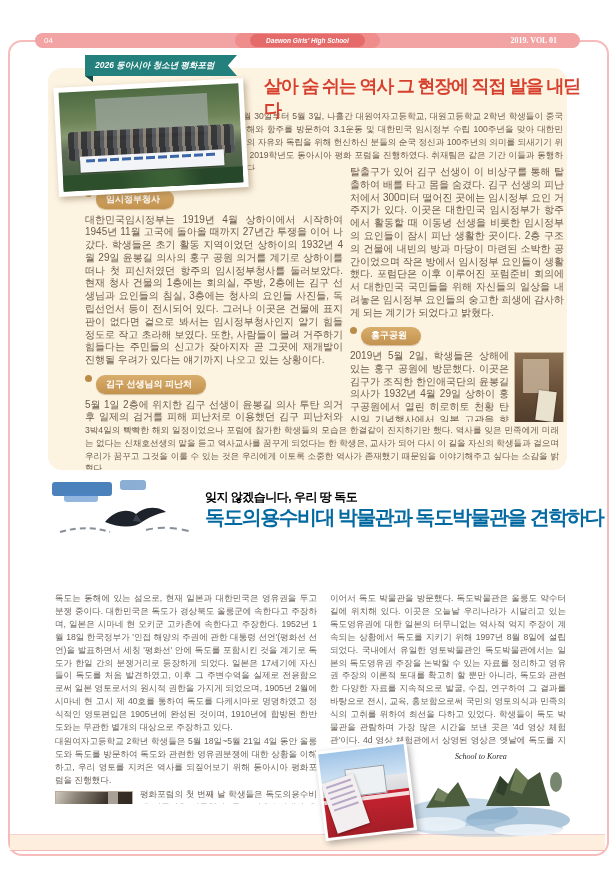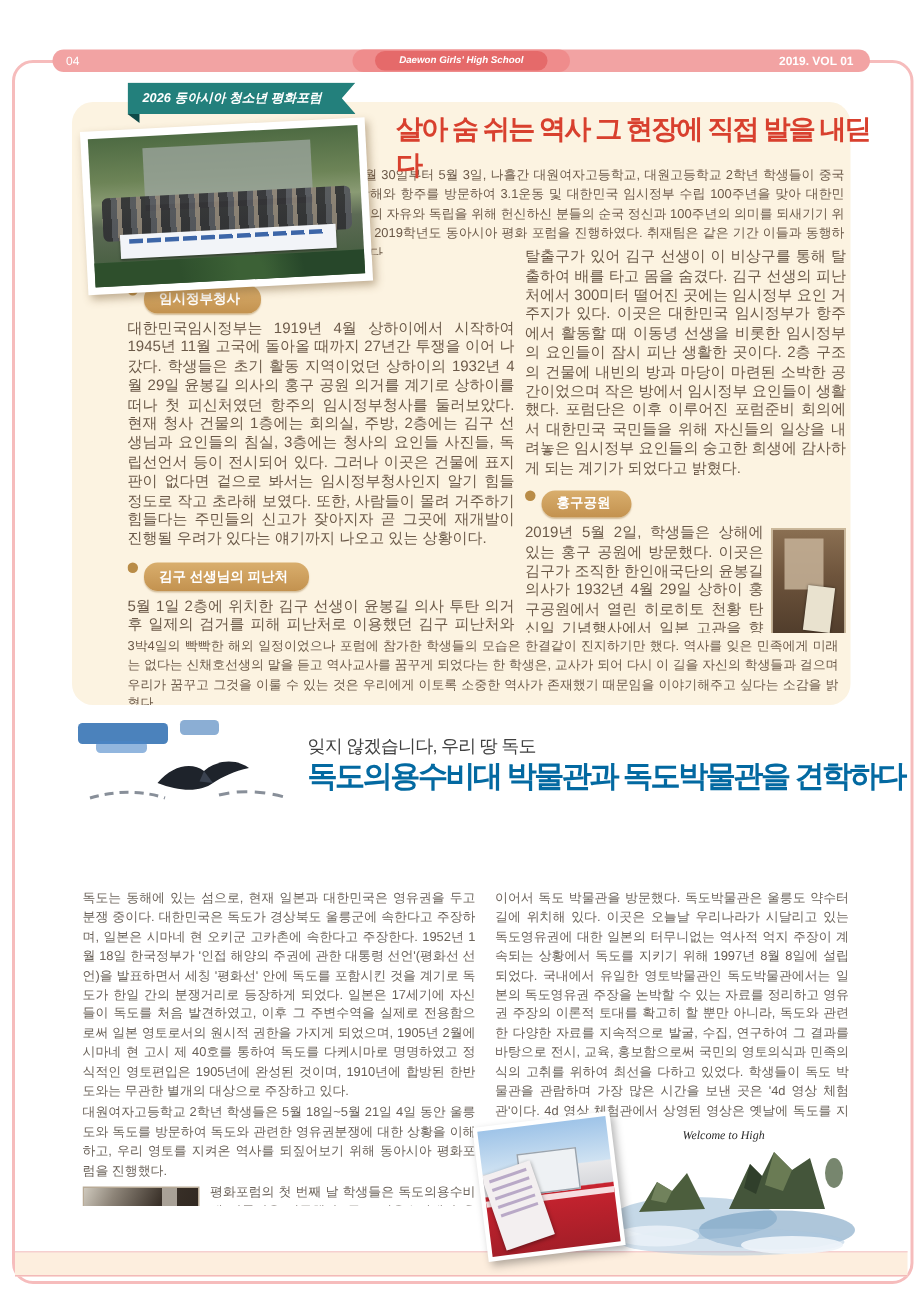--- a/index.html
+++ b/index.html
@@ -11,21 +11,21 @@
   .bottom-band{position:absolute;left:10px;top:834px;width:595px;height:15px;
                background:#fdeede;border-top:1px solid #f6cfcf;border-bottom:1px solid #f3b9b9;}
   
   .masthead{position:absolute;left:35px;top:33px;width:545px;height:15px;background:#f2a3a3;
             border-radius:8px;z-index:30;display:flex;align-items:center;}
   .mh-page{position:absolute;left:9px;top:3px;font-size:8px;font-weight:normal;color:#ffffff;}
   .mh-pill-outer{position:absolute;left:200px;top:0;width:145px;height:15px;background:#ef8c8c;border-radius:8px;}
   .mh-pill{position:absolute;left:215px;top:1px;width:115px;height:13px;background:#e56a6a;border-radius:7px;
            display:flex;align-items:center;justify-content:center;}
   .mh-pill span{font-size:6.5px;font-style:italic;font-weight:bold;color:#ffffff;white-space:nowrap;}
-  .mh-issue{position:absolute;right:11px;top:3px;font-size:8px;font-weight:bold;color:#ffffff;}
+  .mh-issue{position:absolute;right:23px;top:3px;font-size:8px;font-weight:bold;color:#ffffff;font-family:Liberation Serif, serif;}
   
   .panel1{position:absolute;left:48px;top:68px;width:519px;height:402px;background:#fcf3e1;border-radius:14px;}
   .badge{position:absolute;left:85px;top:55px;width:152px;height:21px;background:#23807c;z-index:25;
          clip-path:polygon(0 0,100% 0,94% 50%,100% 100%,0 100%);
          display:flex;align-items:center;box-shadow:2px 2px 3px rgba(0,0,0,.25);}
   .badge span{font-size:8.5px;font-weight:bold;font-style:italic;color:#ffffff;padding-left:10px;white-space:nowrap;}
   .badge-fold{position:absolute;left:85px;top:76px;width:0;height:0;z-index:24;
               border-top:6px solid #0d4a48;border-left:8px solid transparent;}
   .photo1{position:absolute;left:56px;top:83px;width:180px;height:99px;background:#ffffff;
           padding:5px;box-shadow:2px 3px 6px rgba(120,90,50,.45);transform:rotate(-3deg);z-index:20;}
@@ -57,21 +57,21 @@
   .txt{font-size:10px;line-height:12.8px;text-align:justify;color:#6b5948;}
   .colR .lead{margin-bottom:7px;}
   .exhibit-photo{float:right;width:48px;height:78px;margin:2px 0 2px 5px;background:
      linear-gradient(180deg,#8a6f52 0%,#6e543c 40%,#4a3828 100%);border:1px solid #cbb89a;position:relative;}
   .exhibit-paper{position:absolute;left:22px;top:38px;width:18px;height:30px;background:#e9e2cf;
      transform:rotate(7deg);box-shadow:0 0 2px rgba(0,0,0,.5);}
   .exhibit-portrait{position:absolute;left:8px;top:6px;width:26px;height:34px;background:#c7b399;opacity:.85;}
   .closing{position:absolute;left:85px;top:424px;width:474px;height:46px;overflow:hidden;
            font-size:8.6px;line-height:12.8px;text-align:justify;color:#6b5948;}
   
-  .a2-sub{position:absolute;left:205px;top:489px;font-size:12px;font-weight:normal;color:#404040;letter-spacing:-0.5px;}
+  .a2-sub{position:absolute;left:205px;top:489px;font-size:12px;font-weight:bold;color:#000000;letter-spacing:-0.5px;}
   .a2-title{position:absolute;left:205px;top:504px;width:370px;font-size:20px;font-weight:bold;color:#0369a1;
             letter-spacing:-1.6px;white-space:nowrap;}
   .bird-art{position:absolute;left:50px;top:480px;width:150px;height:72px;}
   .a2colL{position:absolute;left:55px;top:558px;width:262px;height:246px;overflow:hidden;}
   .a2colR{position:absolute;left:330px;top:558px;width:236px;height:190px;overflow:hidden;}
   .a2 .txt,.a2colL,.a2colR{color:#6a6158;}
   .a2txt{font-size:8.6px;line-height:12.9px;text-align:justify;color:#6a6158;margin-top:34px;}
   .museum-photo{float:left;width:76px;height:100px;margin:3px 7px 2px 0;position:relative;overflow:hidden;
      background:linear-gradient(115deg,#cfc9bd 0%,#8d8478 18%,#3a3129 45%,#241c16 100%);border:1px solid #b9ab97;}
   .museum-label{position:absolute;left:6px;bottom:8px;writing-mode:vertical-rl;text-orientation:upright;
@@ -209,15 +209,15 @@
     <ellipse cx="80" cy="86" rx="75" ry="9" fill="#a9c6dd" opacity="0.5"></ellipse>
     <ellipse cx="30" cy="82" rx="28" ry="7" fill="#e9f1f7" opacity="0.9"></ellipse>
     <ellipse cx="120" cy="88" rx="34" ry="6" fill="#eef4f9" opacity="0.9"></ellipse>
     <path d="M18 66 L30 46 L40 52 L50 40 L62 64 Z" fill="#4c5e3d"></path>
     <path d="M30 46 L40 52 L36 60 L26 58 Z" fill="#76865f" opacity="0.9"></path>
     <path d="M78 64 L92 34 L100 42 L108 26 L120 38 L132 30 L142 64 Z" fill="#44553a"></path>
     <path d="M108 26 L120 38 L114 52 L102 48 Z" fill="#6f8058" opacity="0.9"></path>
     <path d="M92 34 L100 42 L96 54 L88 50 Z" fill="#2f3d2a" opacity="0.9"></path>
     <ellipse cx="148" cy="40" rx="6" ry="10" fill="#55684a" opacity="0.8"></ellipse>
   </svg>
-  <div class="dokdo-caption">Welcome to High</div>
+  <div class="dokdo-caption">School to Korea</div>
 
 </div>
 
 </body></html>

